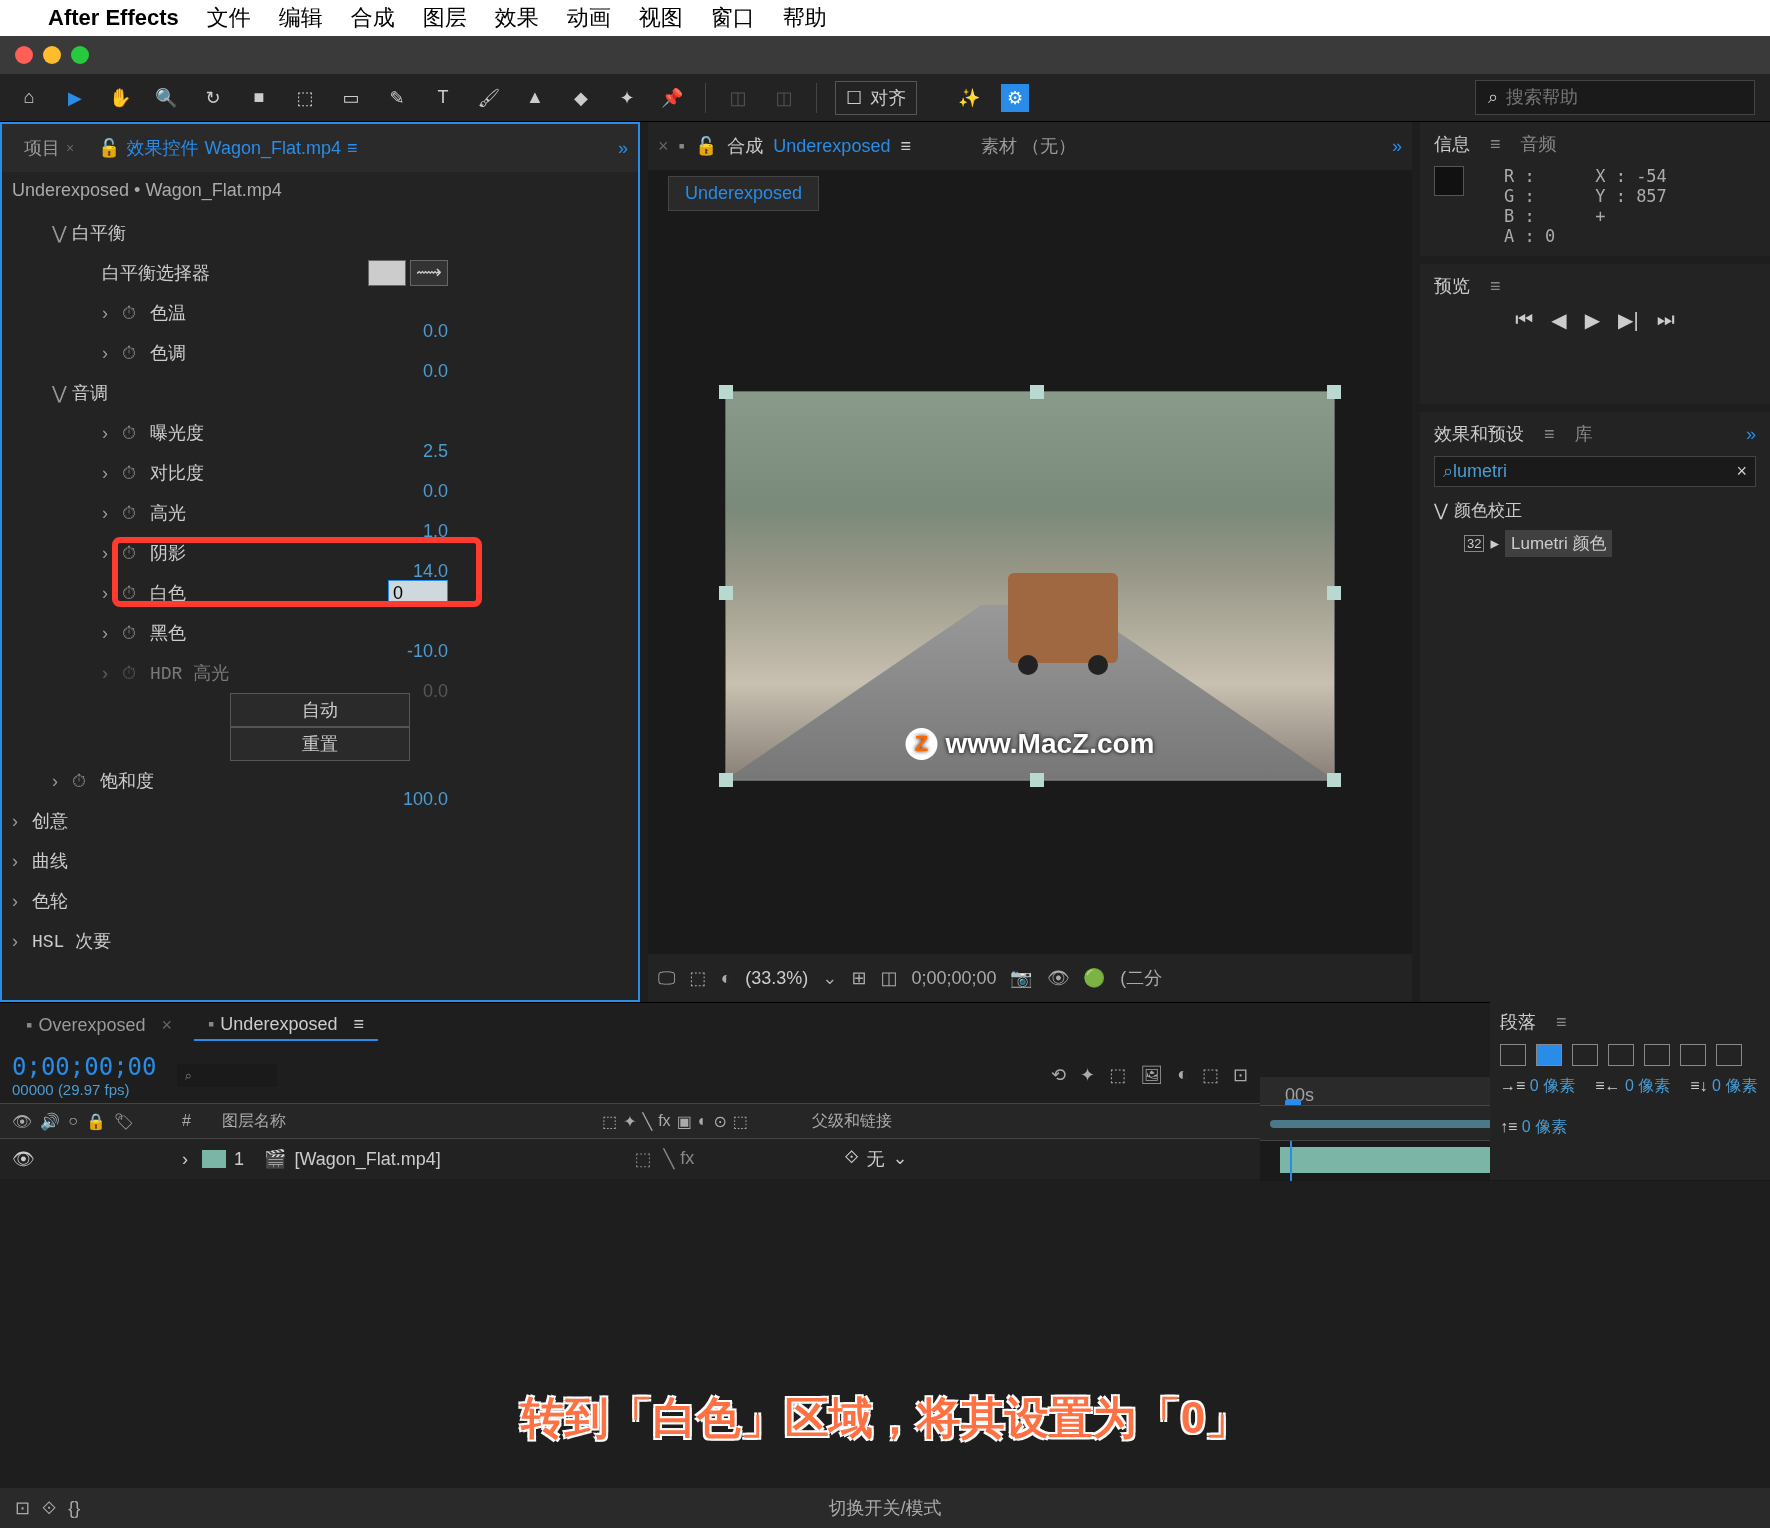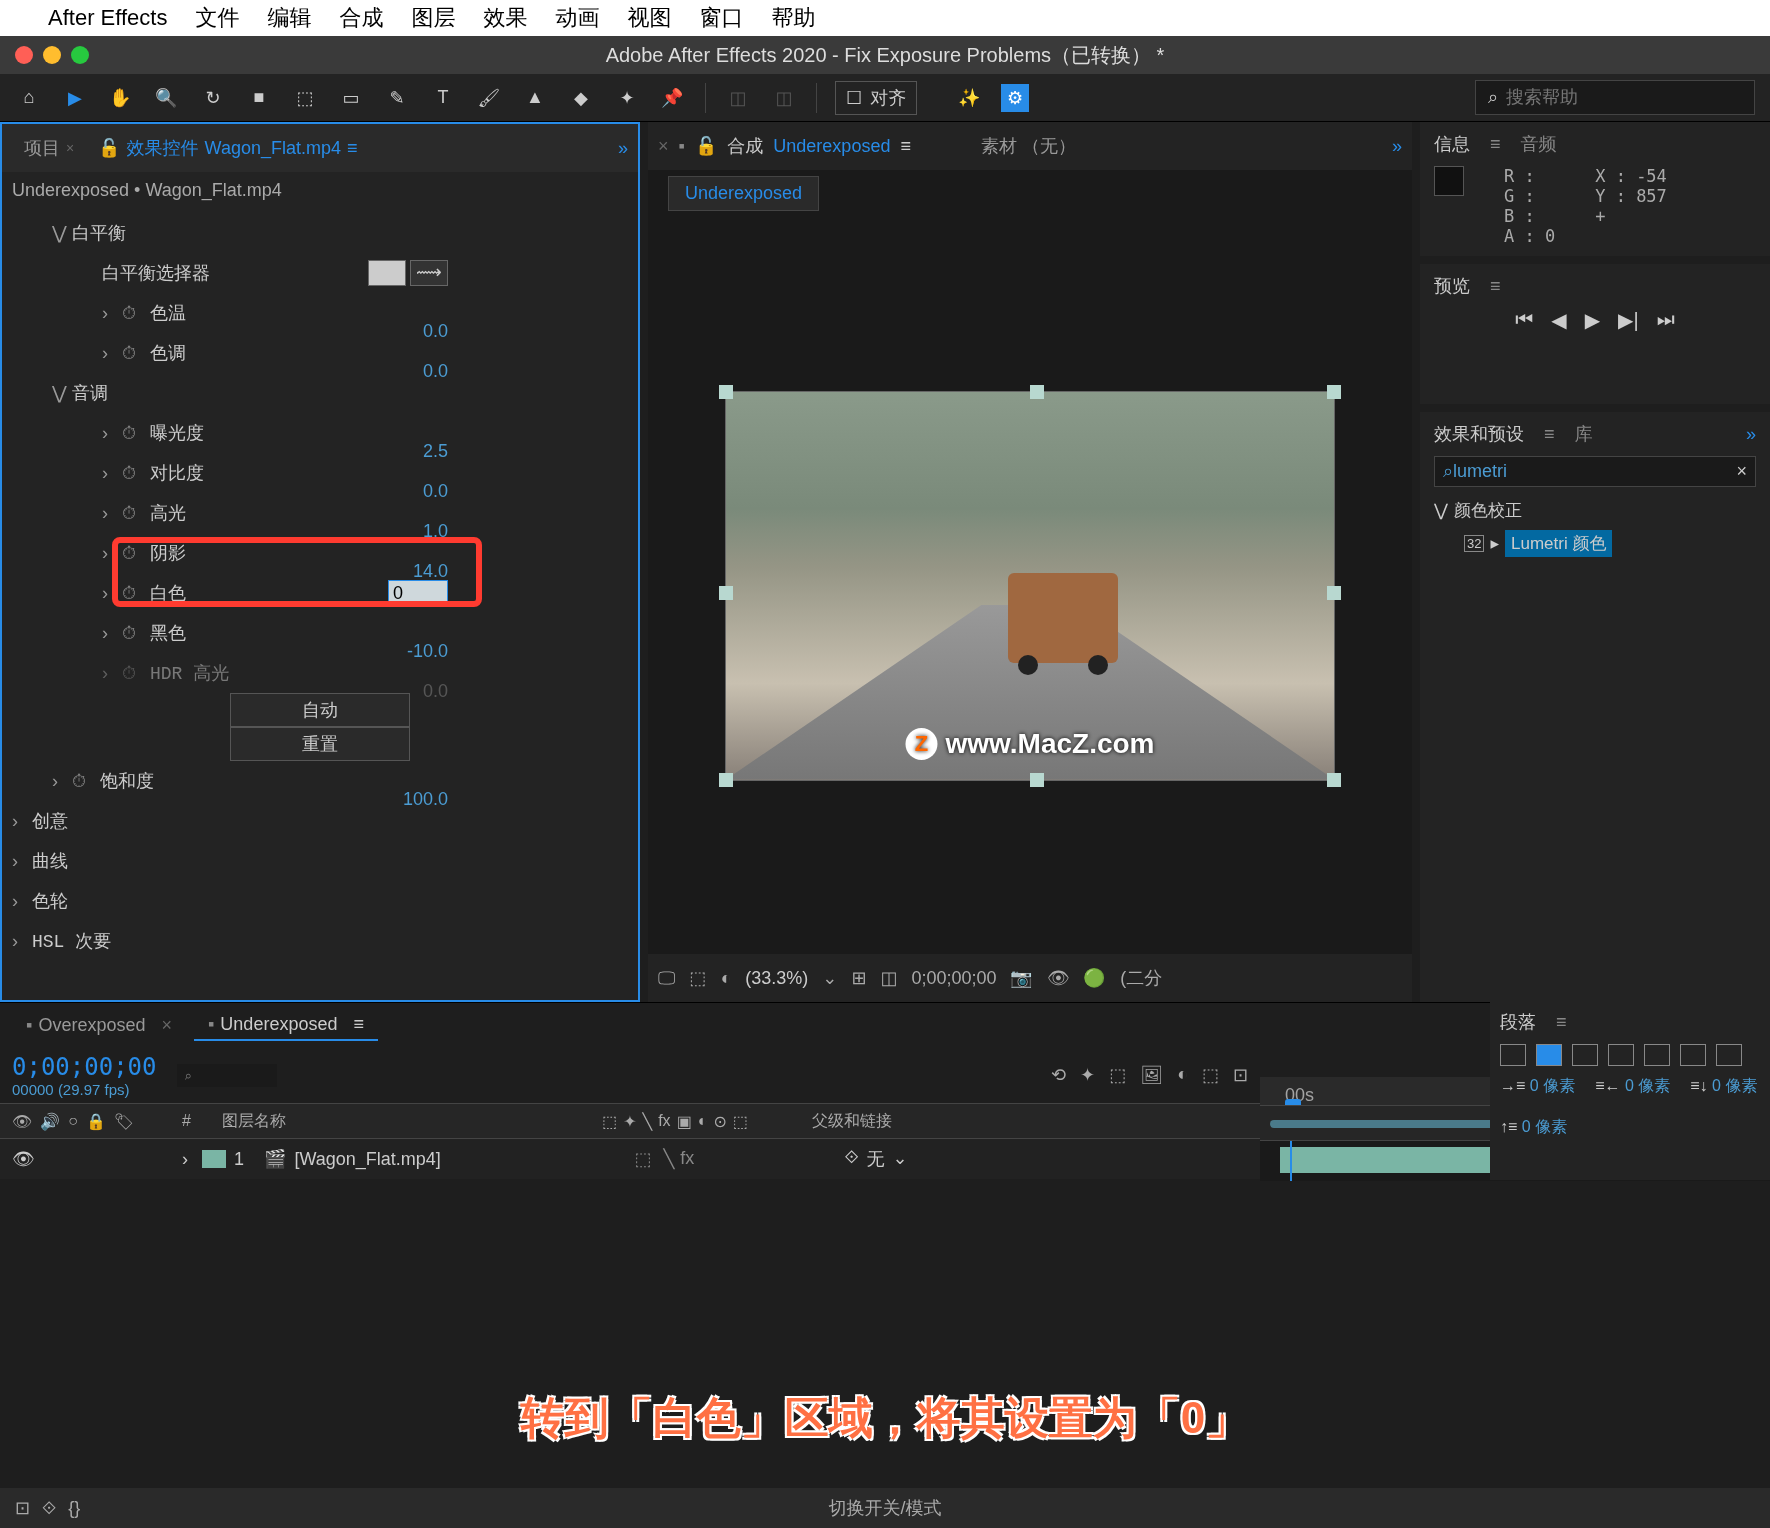--- a/index.html
+++ b/index.html
@@ -1,21 +1,21 @@
 <!DOCTYPE html>
 <html><head>
   <meta charset="utf-8">
   <style>
     * { margin: 0; padding: 0; box-sizing: border-box; }
     body { font-family: -apple-system, "Helvetica Neue", sans-serif; background: #1e1e1e; color: #ccc; font-size: 18px; width: 1770px; height: 1528px; overflow: hidden; }
     
     
     .mac-menu { background: #fff; height: 36px; display: flex; align-items: center; padding: 0 20px; color: #000; font-size: 22px; gap: 28px; }
     .mac-menu .apple { font-size: 26px; }
-    .mac-menu .app-name { font-weight: normal; }
+    .mac-menu .app-name { font-weight: bold; }
     
     
     .title-bar { background: #3a3a3a; height: 38px; display: flex; align-items: center; position: relative; }
     .title-bar .controls { display: flex; gap: 10px; padding-left: 15px; }
     .title-bar .btn { width: 18px; height: 18px; border-radius: 50%; }
     .title-bar .close { background: #ff5f56; }
     .title-bar .min { background: #ffbd2e; }
     .title-bar .max { background: #27c93f; }
     .title-bar .title { position: absolute; left: 50%; transform: translateX(-50%); font-size: 20px; color: #ddd; }
     
@@ -77,21 +77,21 @@
     .section-header .h-tab { color: #ccc; cursor: pointer; }
     .section-header .menu-icon { color: #888; }
     .info-grid { display: flex; gap: 40px; font-family: monospace; font-size: 17px; color: #aaa; }
     .info-swatch { width: 30px; height: 30px; background: #111; border: 1px solid #555; }
     .preview-controls { display: flex; justify-content: center; gap: 18px; margin-top: 10px; }
     .preview-controls .pc { color: #ccc; cursor: pointer; font-size: 20px; }
     .effects-search { display: flex; align-items: center; background: #1a1a1a; border: 1px solid #444; padding: 4px 8px; margin: 8px 0; }
     .effects-search input { flex: 1; background: transparent; border: none; color: #4b9cd3; font-size: 18px; outline: none; }
     .effects-tree { font-size: 17px; }
     .effects-tree .tree-row { padding: 4px 0; display: flex; align-items: center; gap: 6px; }
-    .effects-tree .selected { background: #0369a1; padding: 2px 6px; }
+    .effects-tree .selected { background: #404040; padding: 2px 6px; }
     
     
     .timeline { background: #1e1e1e; border-top: 1px solid #000; }
     .tl-tabs { display: flex; align-items: center; height: 44px; padding: 0 12px; gap: 8px; }
     .tl-tab { padding: 4px 14px; color: #999; display: flex; align-items: center; gap: 6px; }
     .tl-tab.active { color: #ccc; border-bottom: 2px solid #288ce8; }
     .tl-header { display: flex; align-items: center; height: 56px; padding: 0 12px; gap: 20px; }
     .tl-time { color: #288ce8; font-size: 24px; font-family: monospace; }
     .tl-fps { color: #4b9cd3; font-size: 15px; }
     .tl-search { background: #1a1a1a; border: none; color: #999; padding: 4px 8px; width: 100px; }
@@ -135,21 +135,20 @@
   <span>窗口</span>
   <span>帮助</span>
 </div>
 
 <div class="title-bar">
   <div class="controls">
     <div class="btn close"></div>
     <div class="btn min"></div>
     <div class="btn max"></div>
   </div>
-  <div class="title">Adobe After Effects 2020 - Fix Exposure Problems（已转换） *</div>
 </div>
 
 <div class="toolbar">
   <span class="tool">⌂</span>
   <span class="tool active">▶</span>
   <span class="tool">✋</span>
   <span class="tool">🔍</span>
   <span class="tool">↻</span>
   <span class="tool">■</span>
   <span class="tool">⬚</span>

